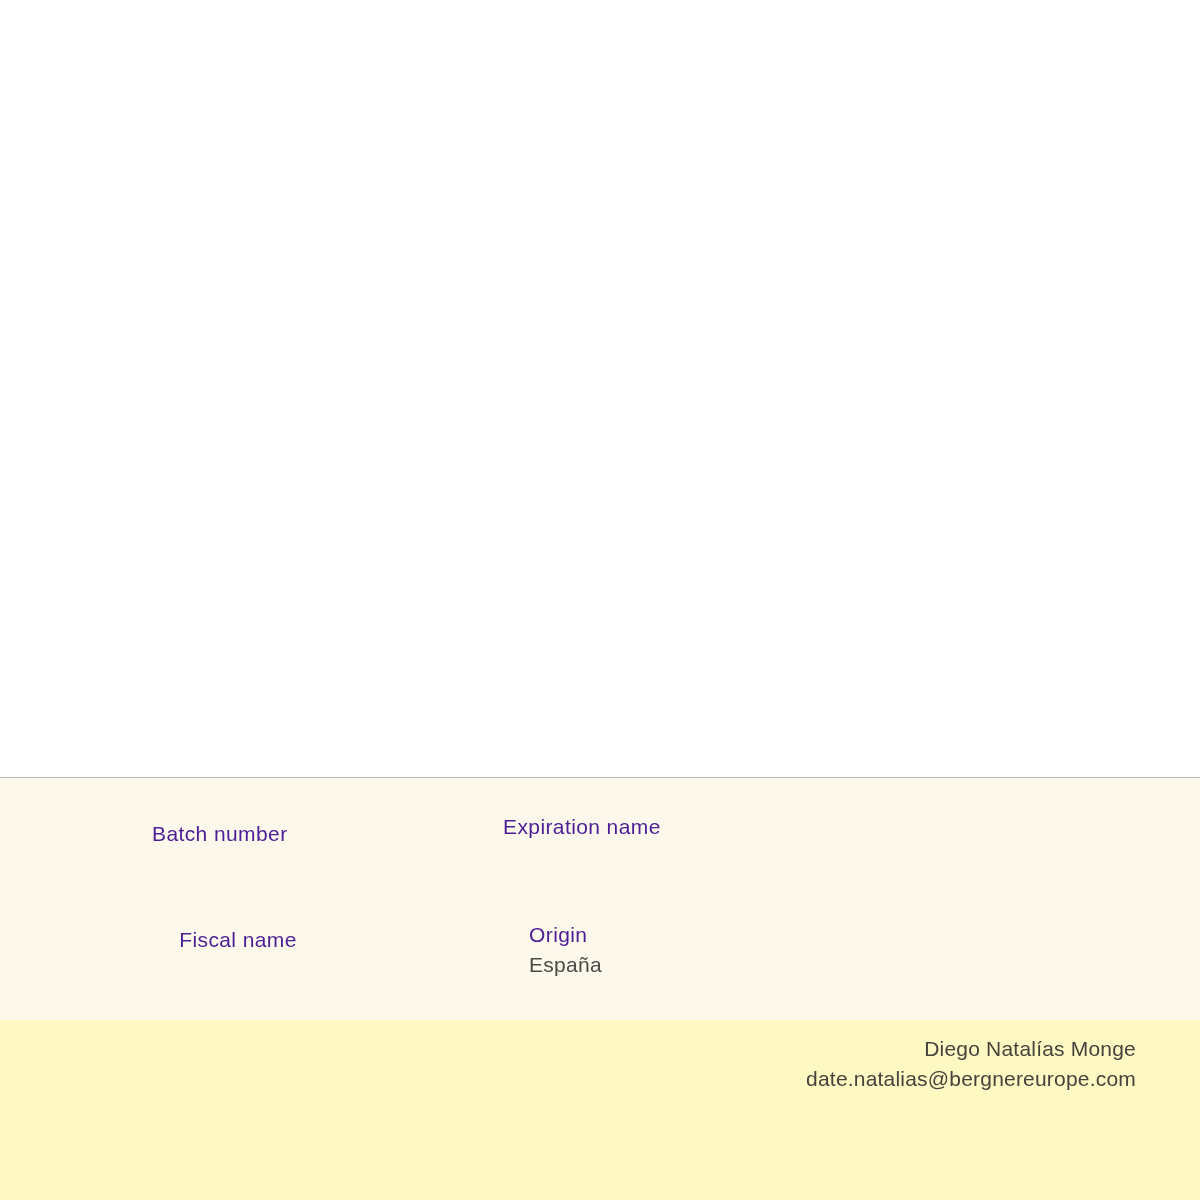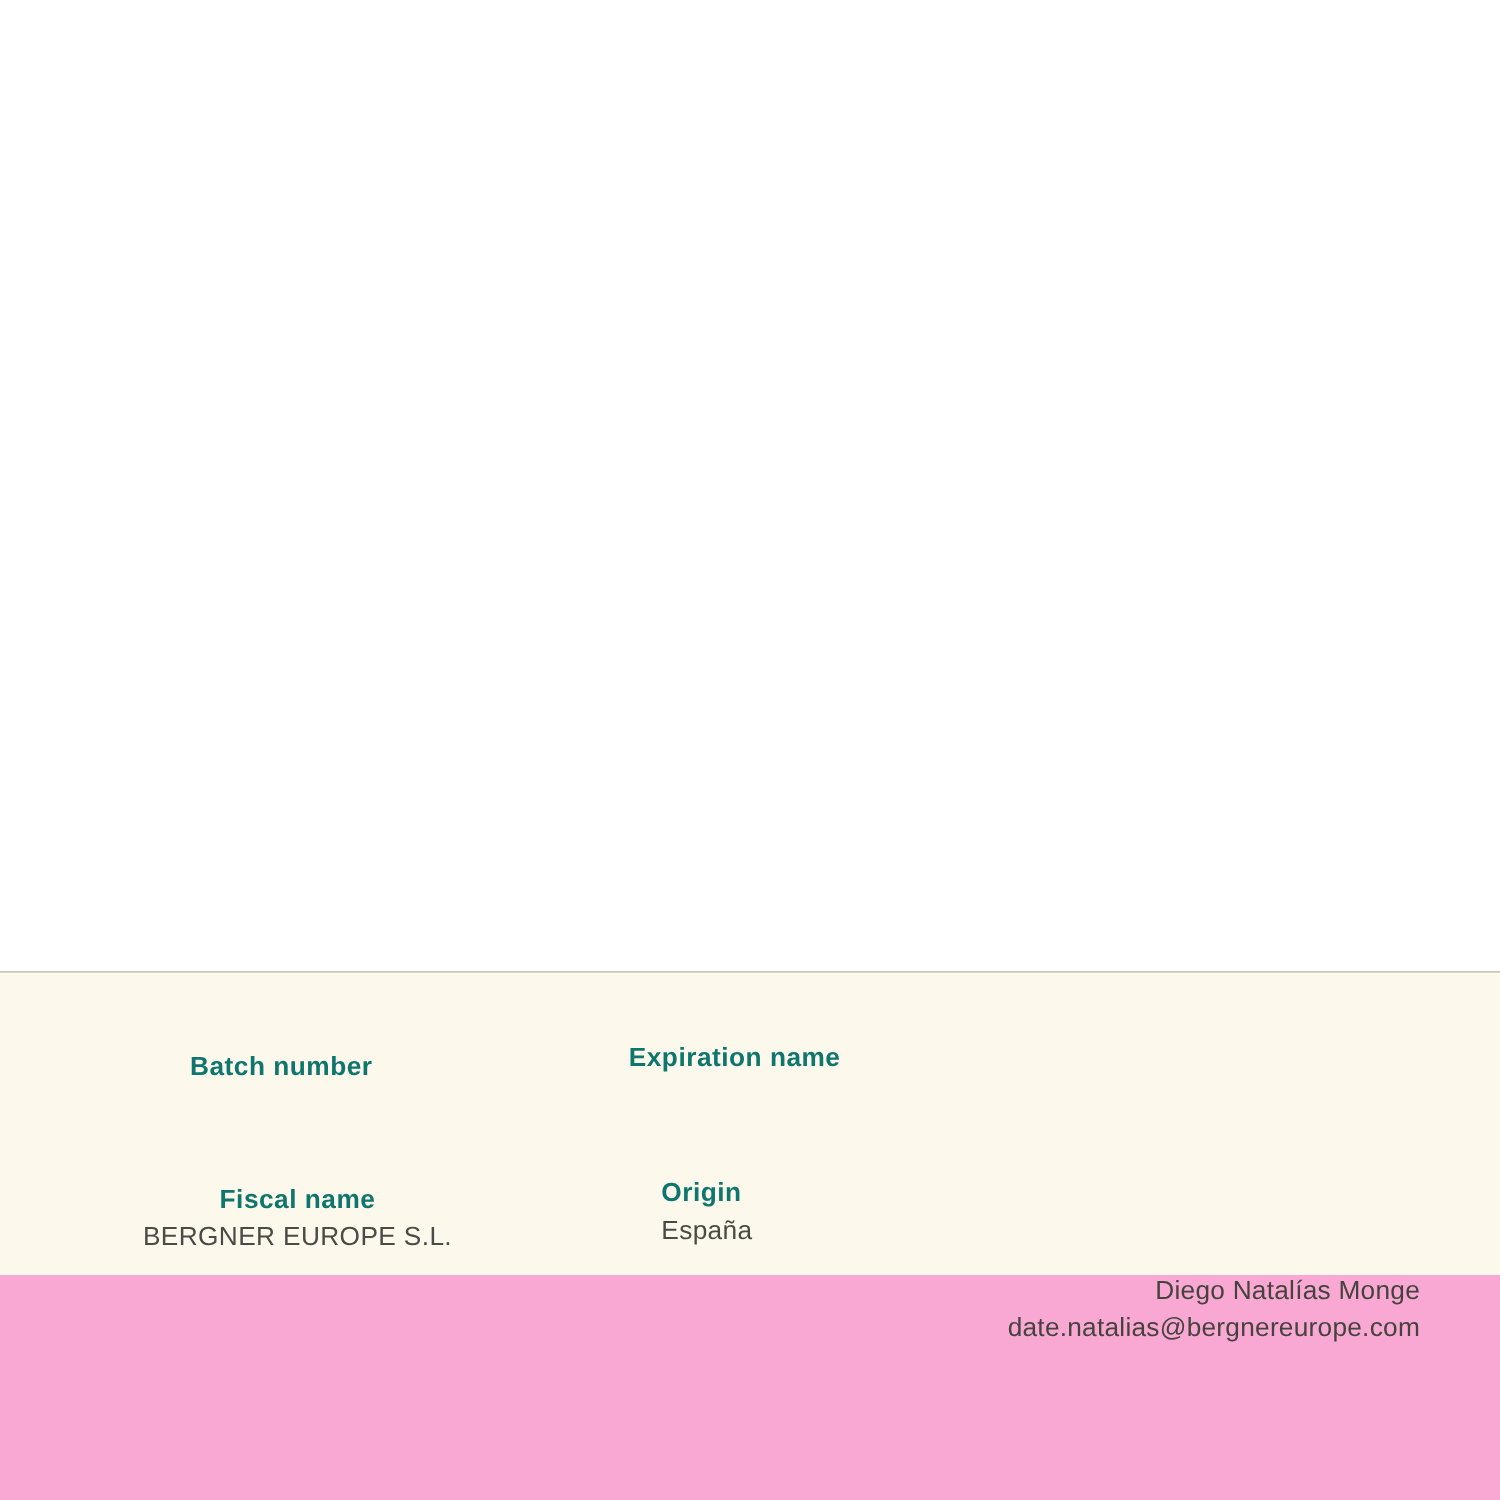--- a/index.html
+++ b/index.html
@@ -30,46 +30,45 @@
     position: relative;
     background: #fdf8ec;
     border-top: 1px solid #b9b3a5;
     height: 243px;
     box-sizing: border-box;
   }
   .field {
     position: absolute;
   }
   .field-label {
-    font-weight: bold;
+    font-weight: normal;
     font-size: 21px;
     letter-spacing: 0.4px;
-    color: #0f766e;
+    color: #4c1d95;
     white-space: nowrap;
-    margin-top: 20px;
   }
   .field-value {
     font-size: 21px;
     letter-spacing: 0.3px;
     color: #4a4a46;
     white-space: nowrap;
     margin-top: 6px;
   }
   .f-batch  { left: 152px; top: 44px; }
   .f-expiry { left: 503px; top: 37px; }
   .f-fiscal { left: 98px;  top: 150px; text-align: center; width: 280px;}
   .f-origin { left: 529px; top: 145px; }
   .f-fiscal .field-label { display:block; }
   .f-fiscal .field-value { display:block; }
 
   .contact-bar {
-    background: #f9a8d4;
+    background: #fef9c3;
     height: 180px;
     box-sizing: border-box;
-    padding: 0 64px 0 0;
+    padding: 16px 64px 0 0;
     text-align: right;
     position: relative;
   }
   .contact-line {
     font-size: 21px;
     color: #45433c;
     line-height: 1.45;
     letter-spacing: 0.2px;
   }
   .contact-icon {
@@ -94,21 +93,20 @@
       <div class="field-value"></div>
     </div>
 
     <div class="field f-expiry">
       <div class="field-label">Expiration name</div>
       <div class="field-value"></div>
     </div>
 
     <div class="field f-fiscal">
       <div class="field-label">Fiscal name</div>
-      <div class="field-value">BERGNER EUROPE S.L.</div>
     </div>
 
     <div class="field f-origin">
       <div class="field-label">Origin</div>
       <div class="field-value">España</div>
     </div>
 
   </div>
 
   <div class="contact-bar">

